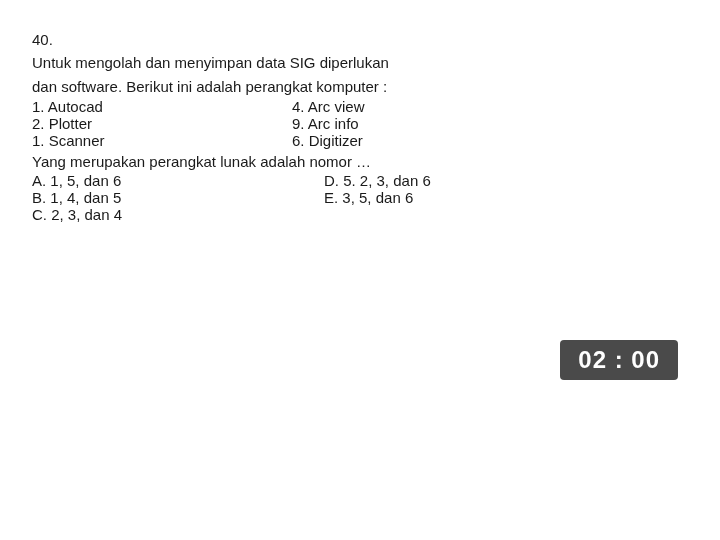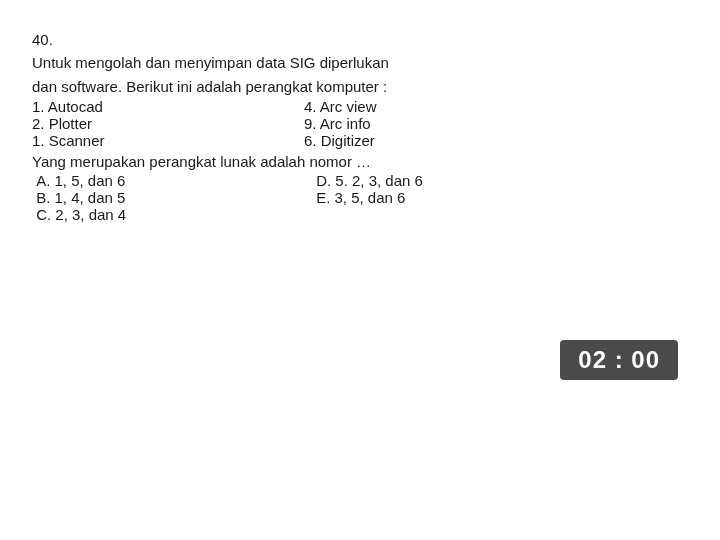--- a/index.html
+++ b/index.html
@@ -17,59 +17,58 @@
       color: #1a1a1a;
       overflow: hidden;
     }
 
     .main-container {
       width: 720px;
       height: 404px;
       background: #ffffff;
       padding: 28px 32px 20px 32px;
       display: flex;
-      flex-direction: row;
+      flex-direction: column;
       justify-content: flex-start;
     }
 
     .question-block {
       flex: 1;
     }
 
     .question-text {
       line-height: 1.55;
       font-size: 15px;
       color: #1a1a1a;
     }
 
     .question-text p {
       margin-bottom: 0;
     }
 
     .options-grid {
       display: flex;
-      gap: 12px;
+      gap: 0;
       margin-top: 0;
     }
 
     .options-col {
       display: flex;
       flex-direction: column;
       min-width: 200px;
     }
 
     .options-col-right {
       margin-left: 60px;
     }
 
     .answer-grid {
       display: flex;
-      gap: 0;
+      gap: 12px;
       margin-top: 2px;
-      justify-content: center;
     }
 
     .answer-col {
       display: flex;
       flex-direction: column;
       min-width: 240px;
     }
 
     .answer-col-right {
       margin-left: 40px;

